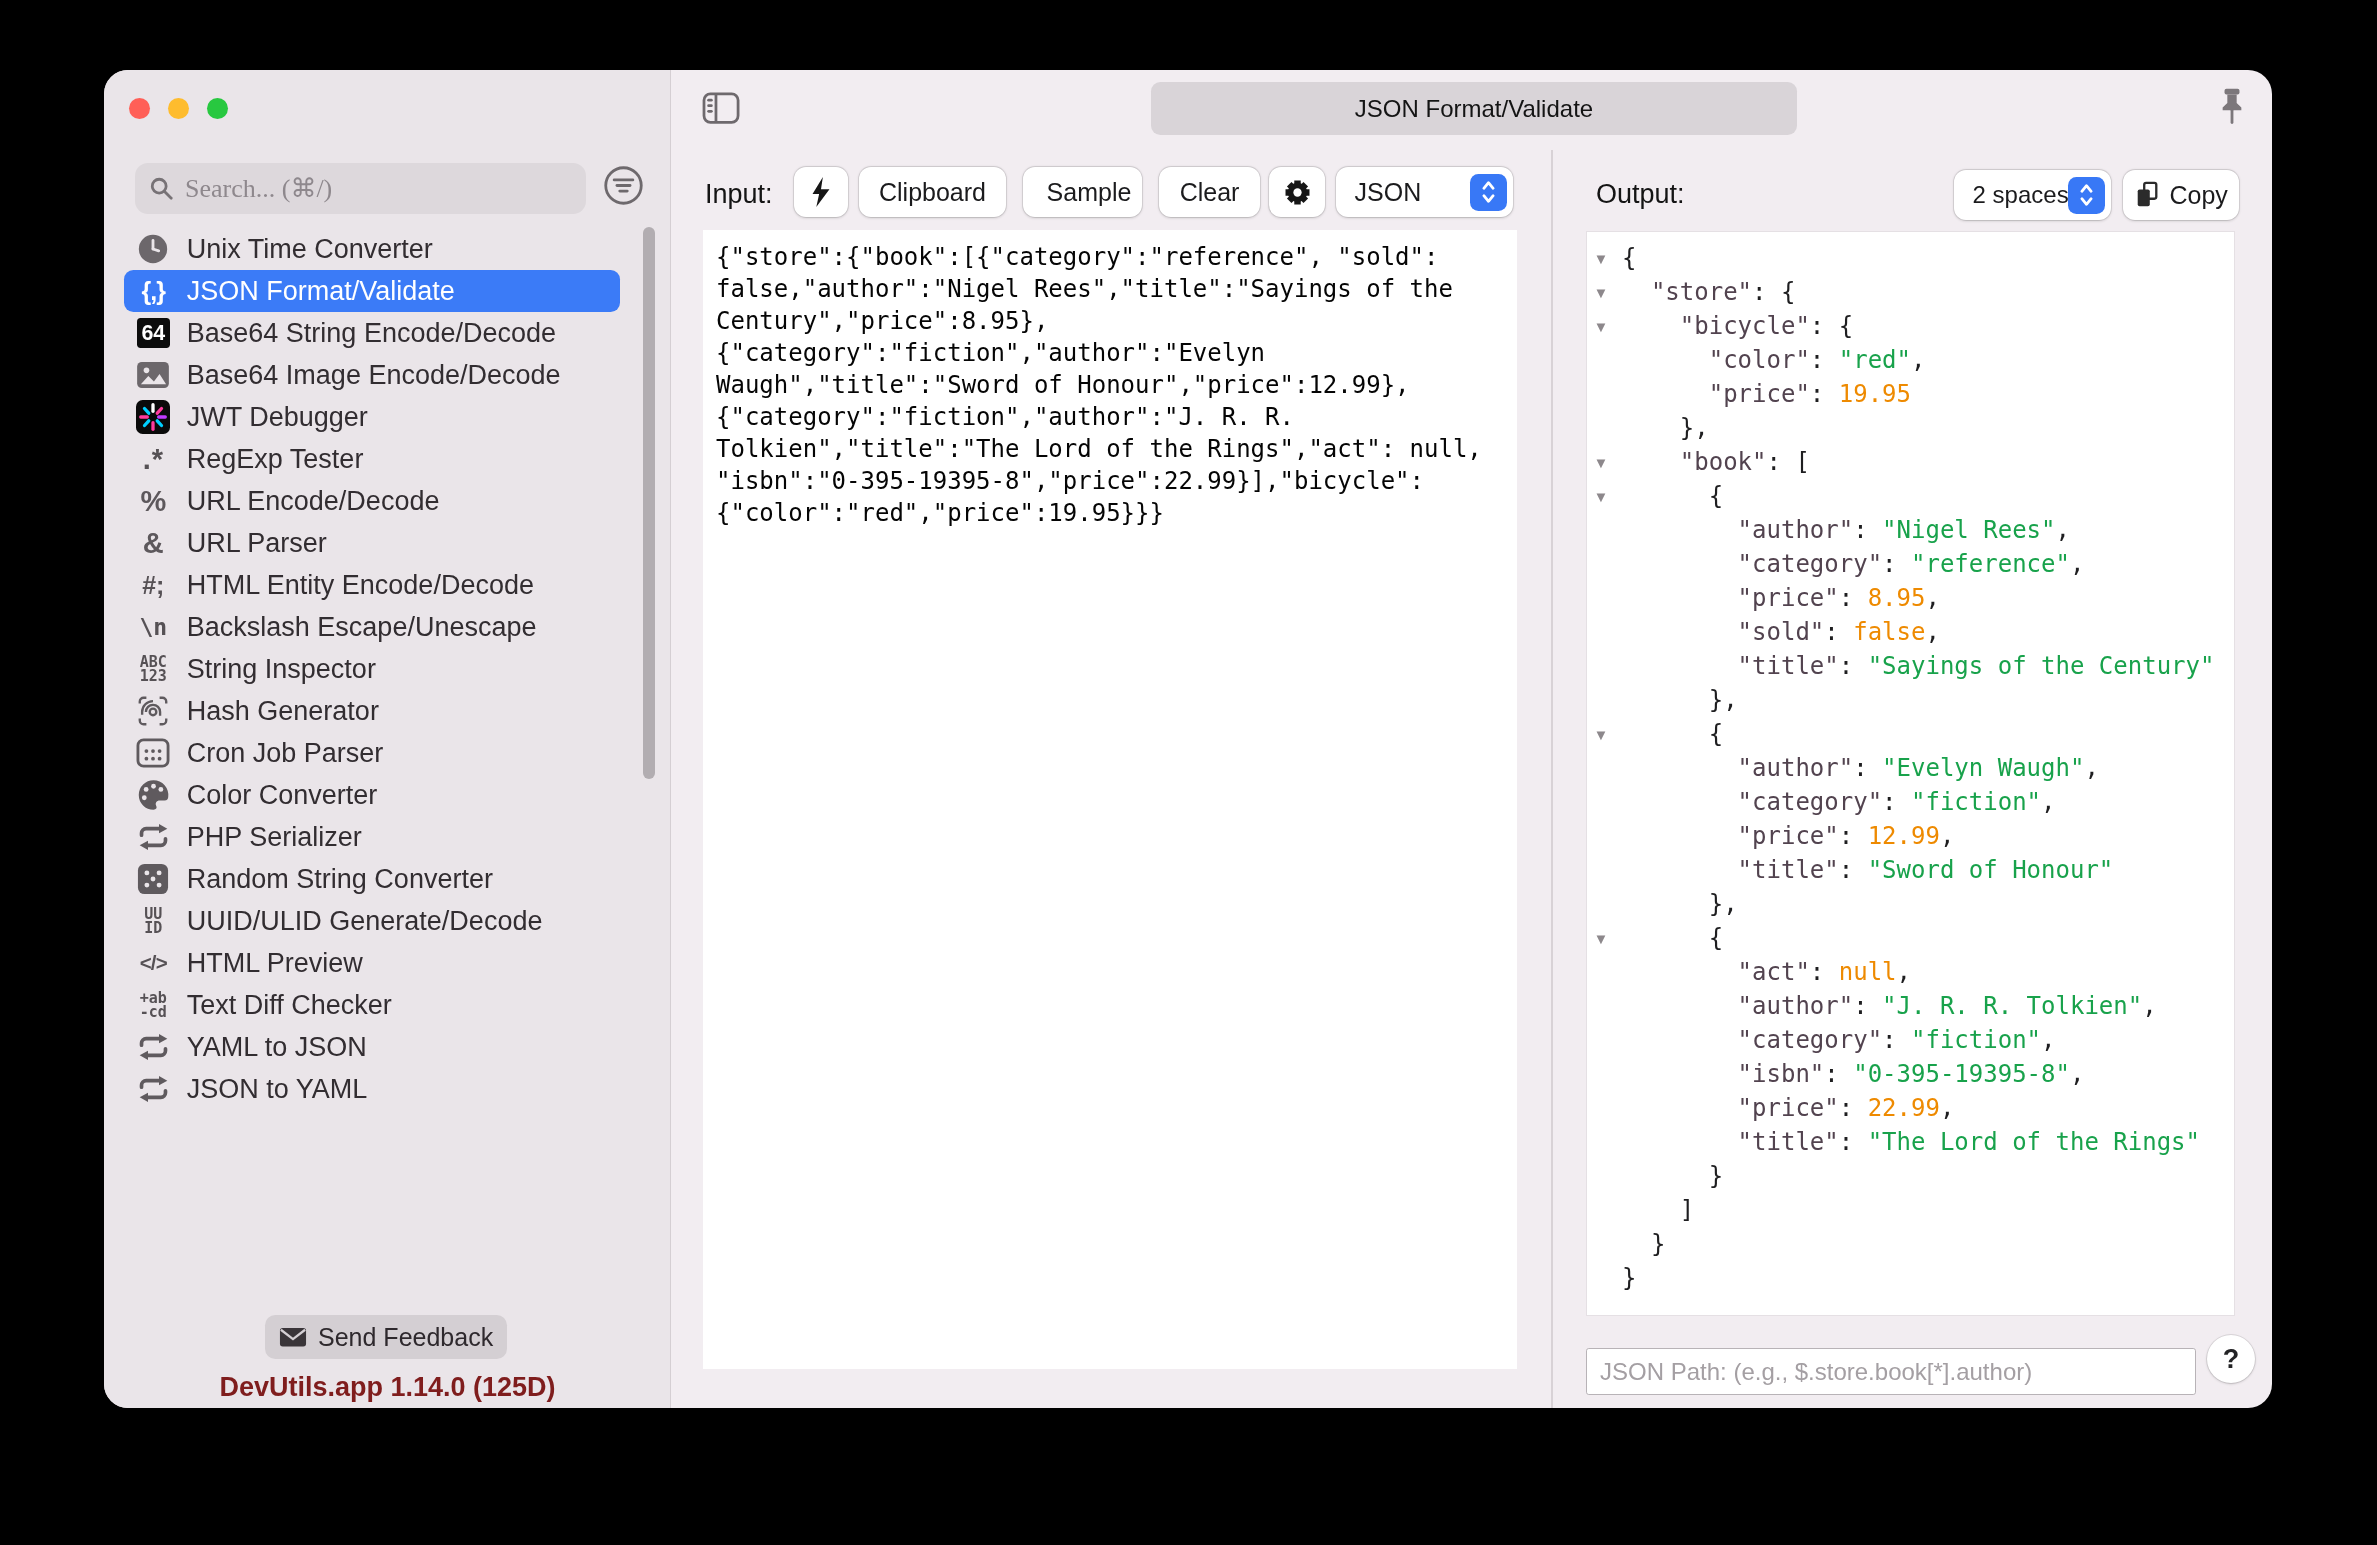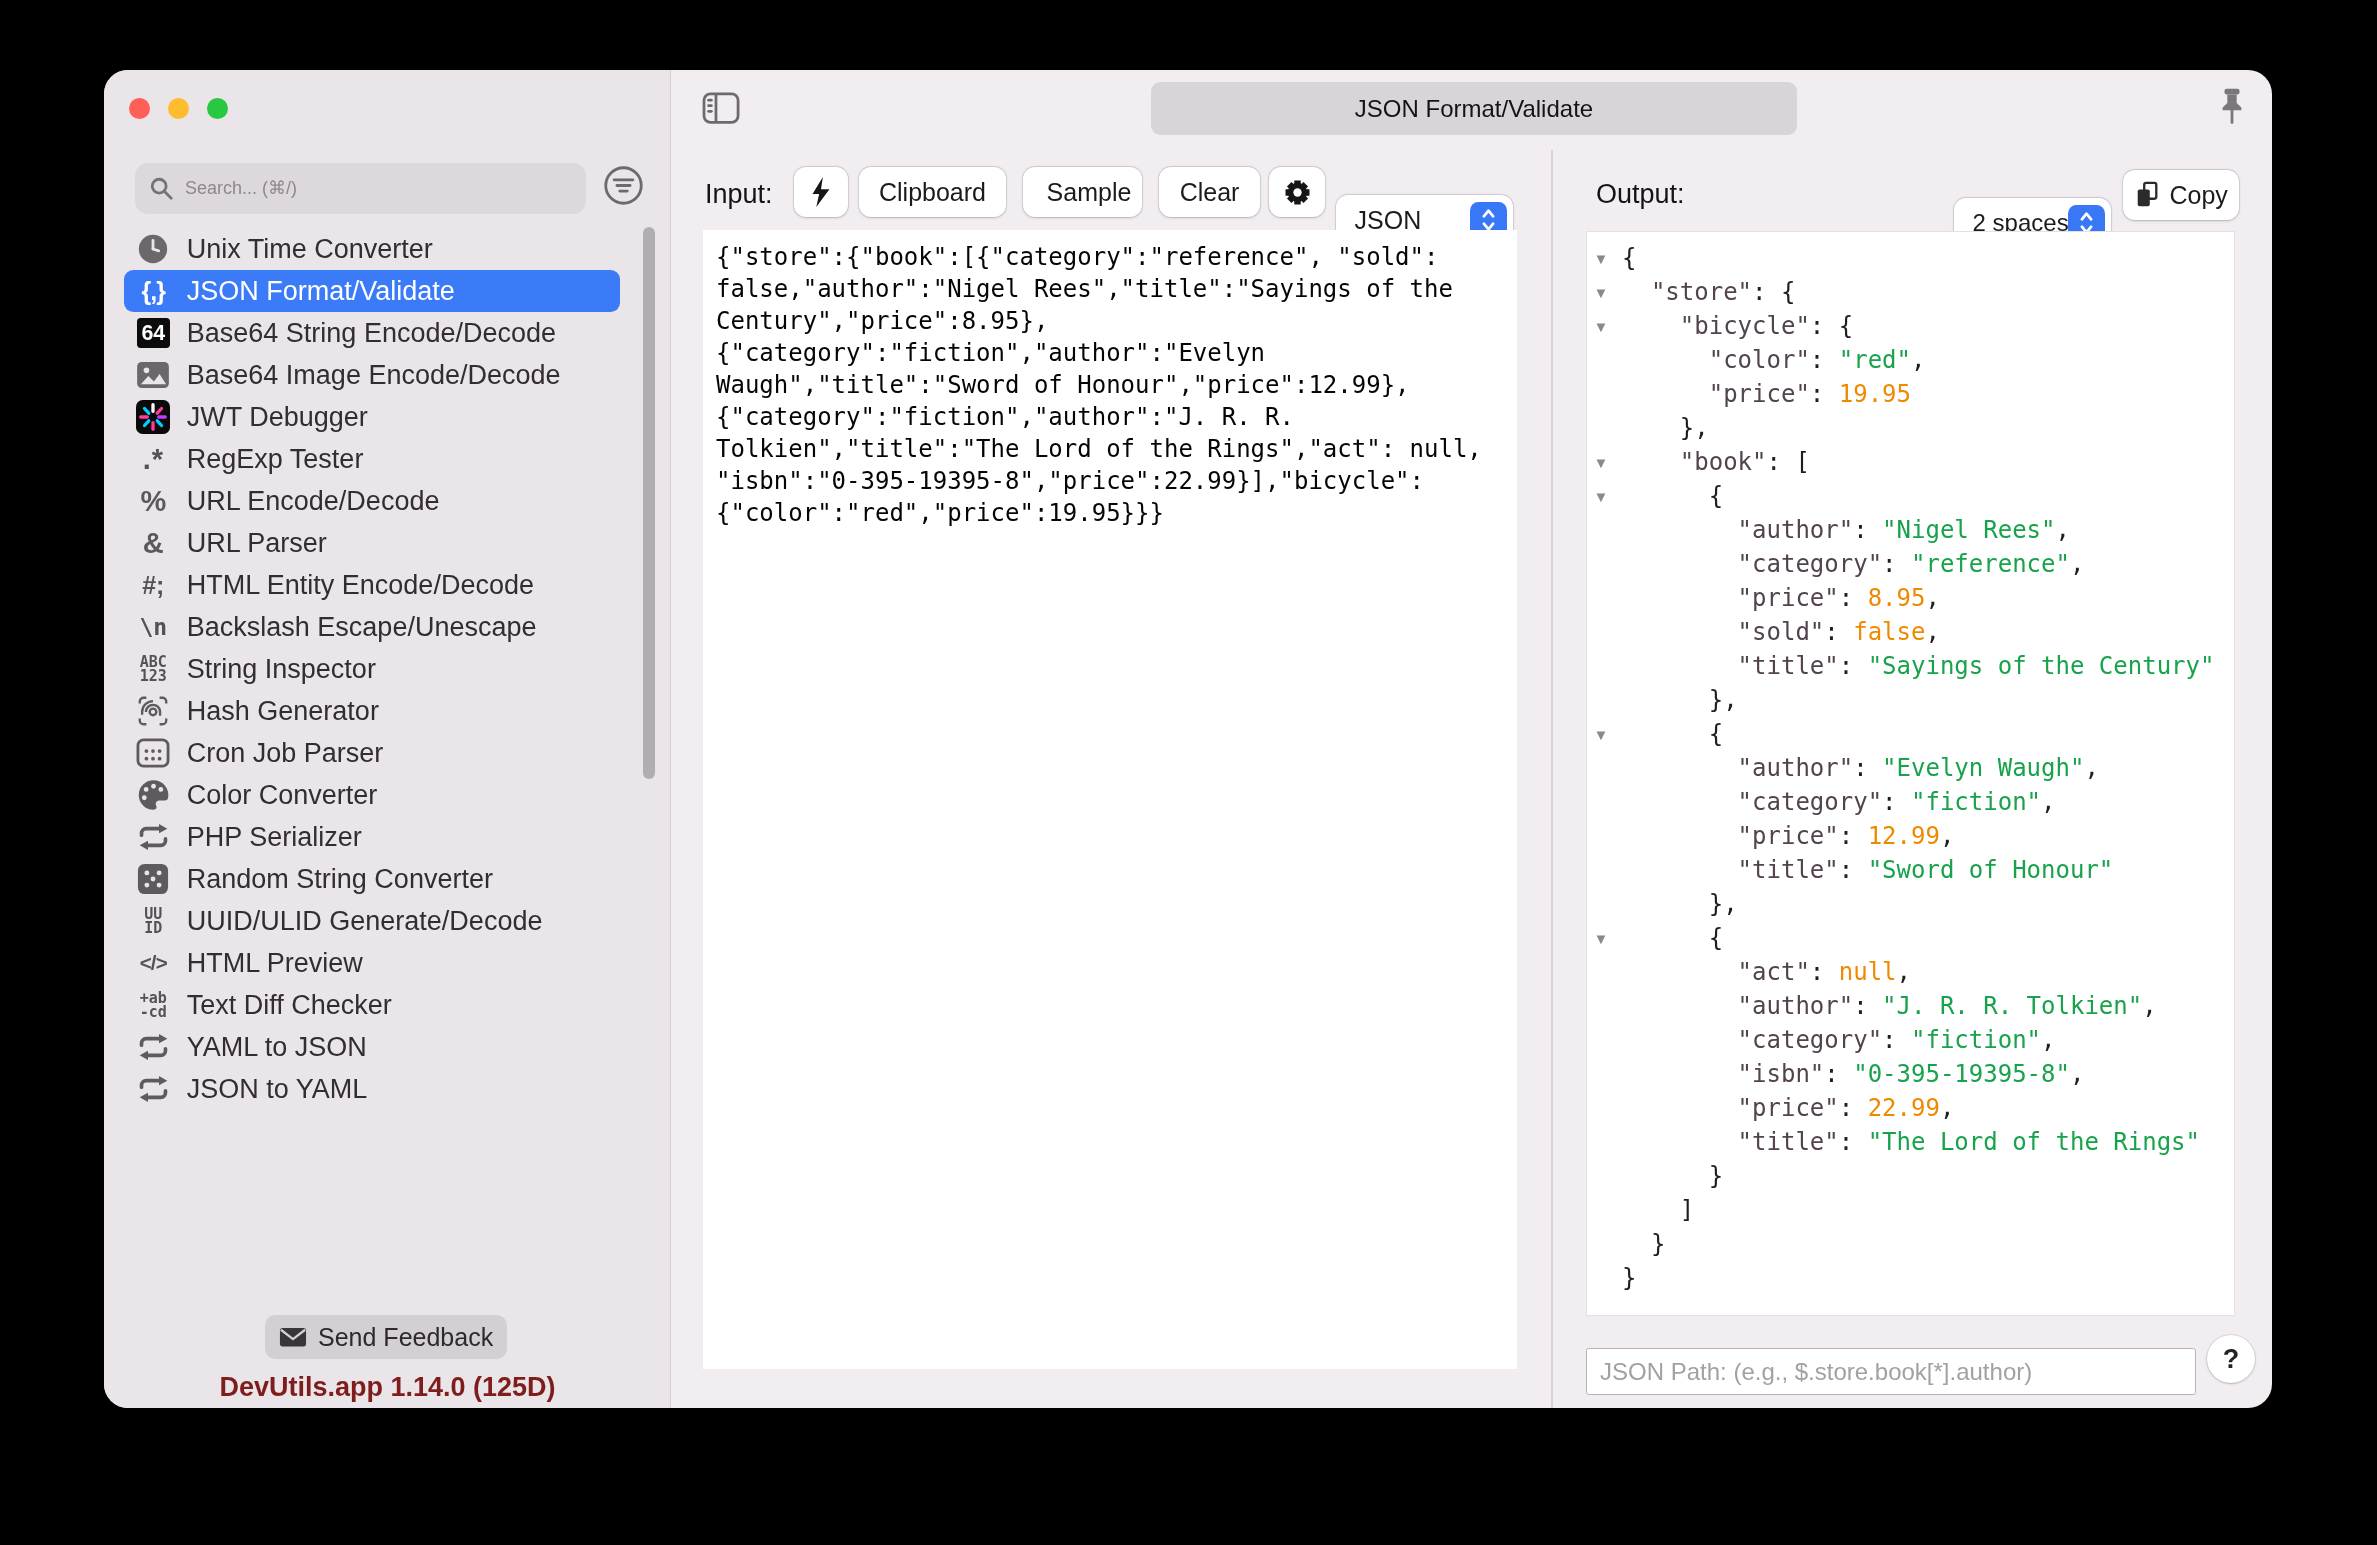--- a/index.html
+++ b/index.html
@@ -13,21 +13,21 @@
              background:#eae5e9; border-right:1.4px solid #d5cfd3; }
   .tl { position:absolute; top:28px; width:21.4px; height:21.4px; border-radius:50%; }
   .tl.red{ left:25px; background:#ff5f57; } .tl.yellow{ left:64px; background:#febc2e; }
   .tl.green{ left:103px; background:#28c840; }
 
   .search-field { position:absolute; left:31px; top:93px; width:451px; height:51px;
                   background:#ddd8dc; border-radius:13px; }
   .search-field svg { position:absolute; left:14px; top:13px; }
   .search-field input { position:absolute; left:50px; top:0; width:392px; height:51px;
                         border:none; background:transparent; outline:none;
-                        font-size:18px; color:#000000; font-family:Liberation Sans, sans-serif; }
+                        font-size:26px; color:#000000; font-family:Liberation Serif, serif; }
   .search-field input::placeholder { color:#8e888d; }
   .filter-btn { position:absolute; left:498px; top:94px; width:43px; height:43px; background:none; border:none; }
 
   .tool-list { position:absolute; left:19.6px; top:158px; width:496px; }
   .trow { height:42px; display:flex; align-items:center; border-radius:9.3px; }
   .trow.selected { background:#3b7bf7; }
   .trow .ic { width:37px; margin-left:11.2px; display:flex; align-items:center;
               justify-content:center; color:#565155; flex:none; }
   .trow .lbl { margin-left:15px; font-size:27px; color:#322d31; white-space:nowrap; }
   .trow.selected .lbl, .trow.selected .ic { color:#fff; }
@@ -65,21 +65,21 @@
 
   .btn { position:absolute; top:97px; height:50px; background:#fff; border:none;
          border-radius:12px; box-shadow:0 0 0 0.9px rgba(0,0,0,0.09), 0 0.9px 2.8px rgba(0,0,0,0.18);
          display:flex; align-items:center; justify-content:center; font-size:25px;
          color:#1b1b1d; font-family:inherit; gap:9.3px; }
   #btn-bolt   { left:690px;  width:54px; }
   #btn-clipboard { left:755px; width:147px; }
   #btn-sample { left:919px;  width:119px;padding-left:13px; }
   #btn-clear  { left:1055px; width:101px; }
   #btn-gear   { left:1165px; width:56px; }
-  .select { justify-content:flex-start; padding-left:18.6px;margin-top:28px; }
+  .select { justify-content:flex-start; padding-left:18.6px; }
   #sel-format { left:1232px; width:177px; }
   #sel-indent { left:1850px; top:100px; width:157px; font-size:24px; }
   #btn-copy   { left:2019px; top:100px; width:116px; }
   .chevbox { position:absolute; right:5.6px; top:6.5px; width:37px; height:37px;
              border-radius:8.4px; background:#3878f6; display:flex; align-items:center;
              justify-content:center; }
 
   .input-box { position:absolute; left:599px; top:160px; width:814px; height:1139px;
                background:#fff; }
   .input-box pre { margin:0; padding:11.2px 13px; font-family:"DejaVu Sans Mono",monospace;

